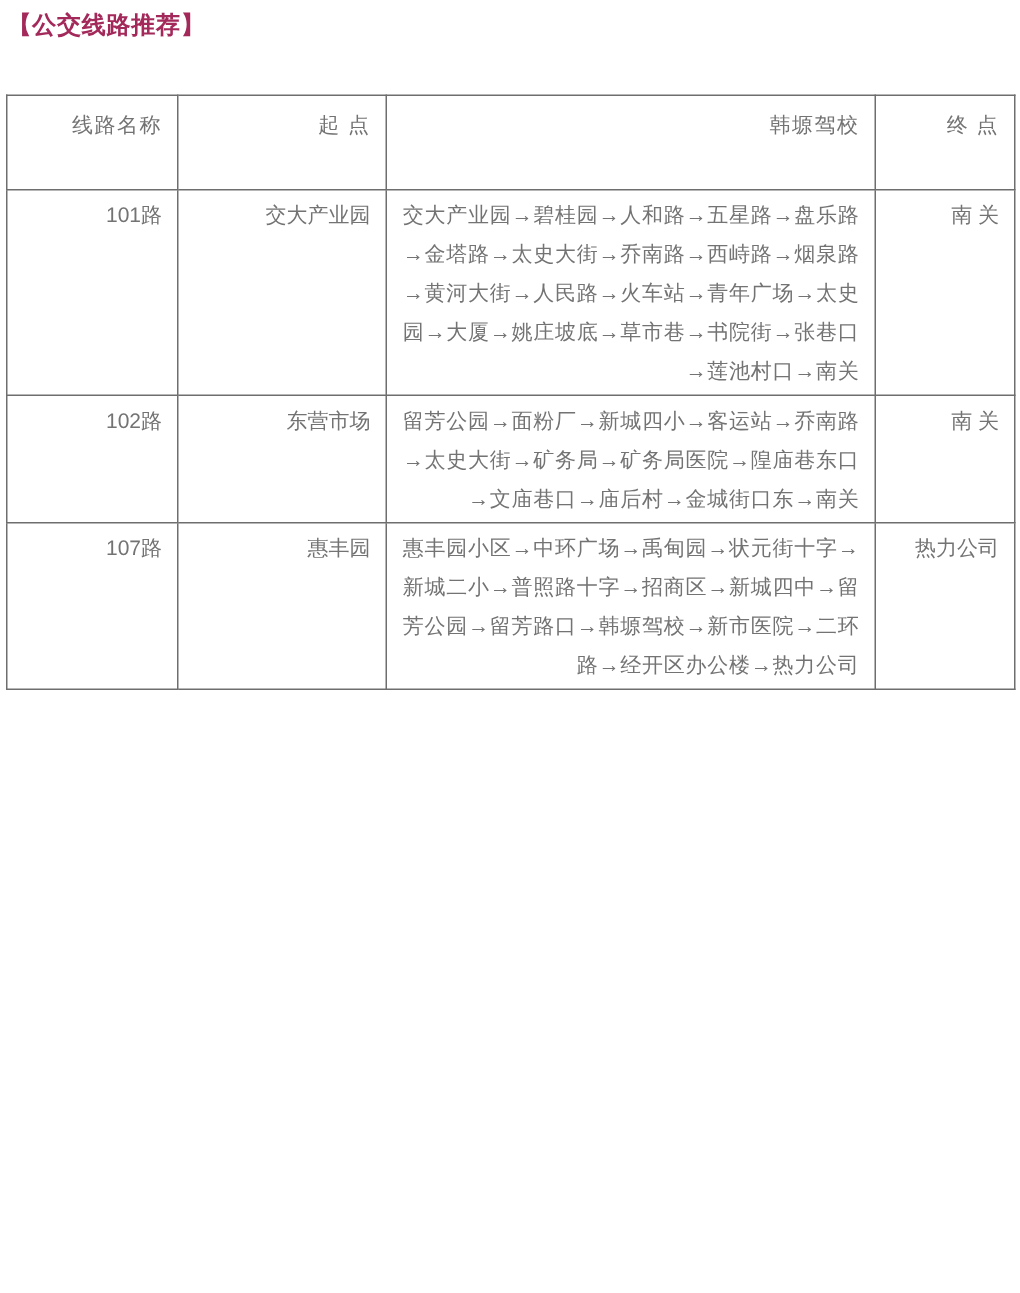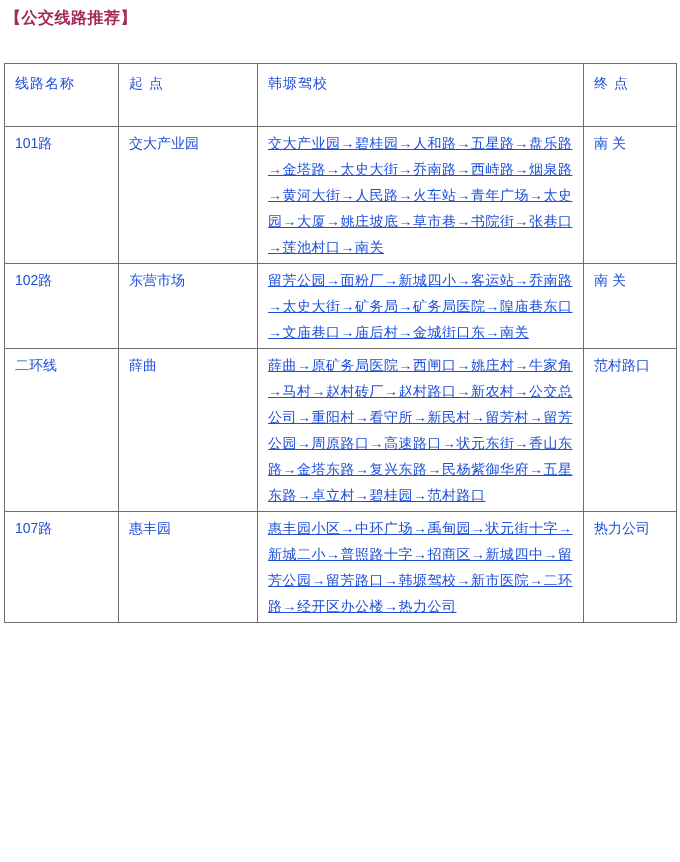--- a/index.html
+++ b/index.html
@@ -24,37 +24,36 @@
   }
   table.routes {
     border-collapse: collapse;
     table-layout: fixed;
     width: 672px;
     margin: 36px 0 0 4px;
   }
   .routes th, .routes td {
     border: 1px solid #6e6e6e;
     vertical-align: top;
-    text-align: left;
+    text-align: right;
     font-size: 14px;
     font-weight: normal;
-    color: #1d4ed8;
+    color: #737373;
     line-height: 26px;
     padding: 3px 10px;
     word-break: break-all;
     overflow-wrap: anywhere;
   }
   .routes thead th {
     padding-top: 6px;
     padding-bottom: 30px;
     letter-spacing: 1px;
   }
   .routes td.via-cell {
     letter-spacing: 0.5px;
-    text-decoration: underline;
   }
   .col-name  { width: 114px; }
   .col-start { width: 139px; }
   .col-via   { width: 326px; }
   .col-end   { width: 93px;  }
 </style>
 </head>
 <body>
 
 <div class="page">
@@ -83,26 +82,20 @@
         <td class="via-cell">交大产业园→碧桂园→人和路→五星路→盘乐路→金塔路→太史大街→乔南路→西峙路→烟泉路→黄河大街→人民路→火车站→青年广场→太史园→大厦→姚庄坡底→草市巷→书院街→张巷口→莲池村口→南关</td>
         <td>南 关</td>
       </tr>
       <tr>
         <td>102路</td>
         <td>东营市场</td>
         <td class="via-cell">留芳公园→面粉厂→新城四小→客运站→乔南路→太史大街→矿务局→矿务局医院→隍庙巷东口→文庙巷口→庙后村→金城街口东→南关</td>
         <td>南 关</td>
       </tr>
       <tr>
-        <td>二环线</td>
-        <td>薛曲</td>
-        <td class="via-cell">薛曲→原矿务局医院→西闸口→姚庄村→牛家角→马村→赵村砖厂→赵村路口→新农村→公交总公司→重阳村→看守所→新民村→留芳村→留芳公园→周原路口→高速路口→状元东街→香山东路→金塔东路→复兴东路→民杨紫御华府→五星东路→卓立村→碧桂园→范村路口</td>
-        <td>范村路口</td>
-      </tr>
-      <tr>
         <td>107路</td>
         <td>惠丰园</td>
         <td class="via-cell">惠丰园小区→中环广场→禹甸园→状元街十字→新城二小→普照路十字→招商区→新城四中→留芳公园→留芳路口→韩塬驾校→新市医院→二环路→经开区办公楼→热力公司</td>
         <td>热力公司</td>
       </tr>
     </tbody>
   </table>
 
 </div>
 

